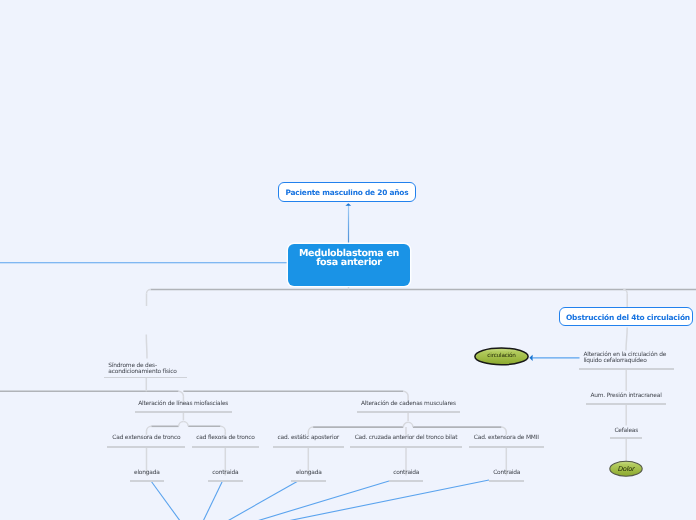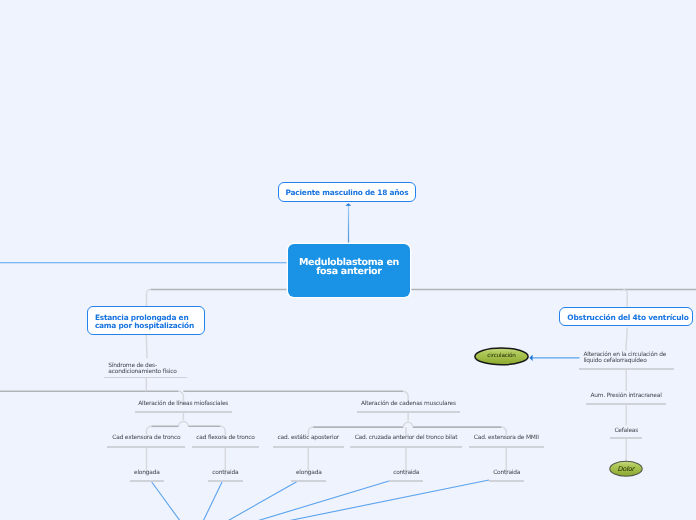--- a/index.html
+++ b/index.html
@@ -118,38 +118,33 @@
     </g>
 
     <g>
       <ellipse cx="501.5" cy="356.4" rx="26.6" ry="8.4" fill="url(#ellGrad)" stroke="#181818" stroke-width="1.5"></ellipse>
       <ellipse cx="626" cy="468.7" rx="16.2" ry="7.5" fill="url(#ellGrad)" stroke="#55594a" stroke-width="1.1"></ellipse>
     </g>
   </svg>
 
   <div class="node obox" style="left:278px;top:182.3px;width:138px;height:20px;font-size:7.4px;
               line-height:20px;text-align:center;white-space:nowrap;">
-    <span>Paciente masculino de 18 años</span>
-  </div>
-
-  <div class="node fbox" style="left:288px;top:243.5px;width:122px;height:53px;font-size:9.5px;
-              padding-top:14px;line-height:9.8px;">
+    <span>Paciente masculino de 20 años</span>
+  </div>
+
+  <div class="node fbox" style="left:288px;top:243.5px;width:122px;height:42px;font-size:9.5px;
+              padding-top:5px;line-height:9.8px;">
     <span>Meduloblastoma en</span><br>
     <span>fosa anterior</span>
   </div>
 
-  <div class="node obox" style="left:87px;top:306px;width:118px;height:28.5px;font-size:7.4px;
-              padding:6.8px 0 0 6.9px;line-height:8.2px;text-align:left;white-space:nowrap;">
-    <span>Estancia prolongada en</span><br>
-    <span>cama por hospitalización</span>
-  </div>
 
   <div class="node obox" style="left:558.8px;top:307px;width:134.7px;height:19.4px;font-size:7.45px;
               line-height:19.7px;text-align:center;white-space:nowrap;padding-left:3.6px;">
-    <span>Obstrucción del 4to ventrículo</span>
+    <span>Obstrucción del 4to circulación</span>
   </div>
 
   <div class="elllbl" style="left:474.5px;top:352.6px;width:54px;font-size:5.7px;line-height:6px;">
     <span>circulación</span>
   </div>
   <div class="elllbl" style="left:609.8px;top:466.2px;width:33px;font-size:6.6px;line-height:6px;font-style:italic;">
     <span>Dolor</span>
   </div>
 
   <div class="tnode" style="left:108.3px;top:362.5px;width:84px;text-align:left;">

